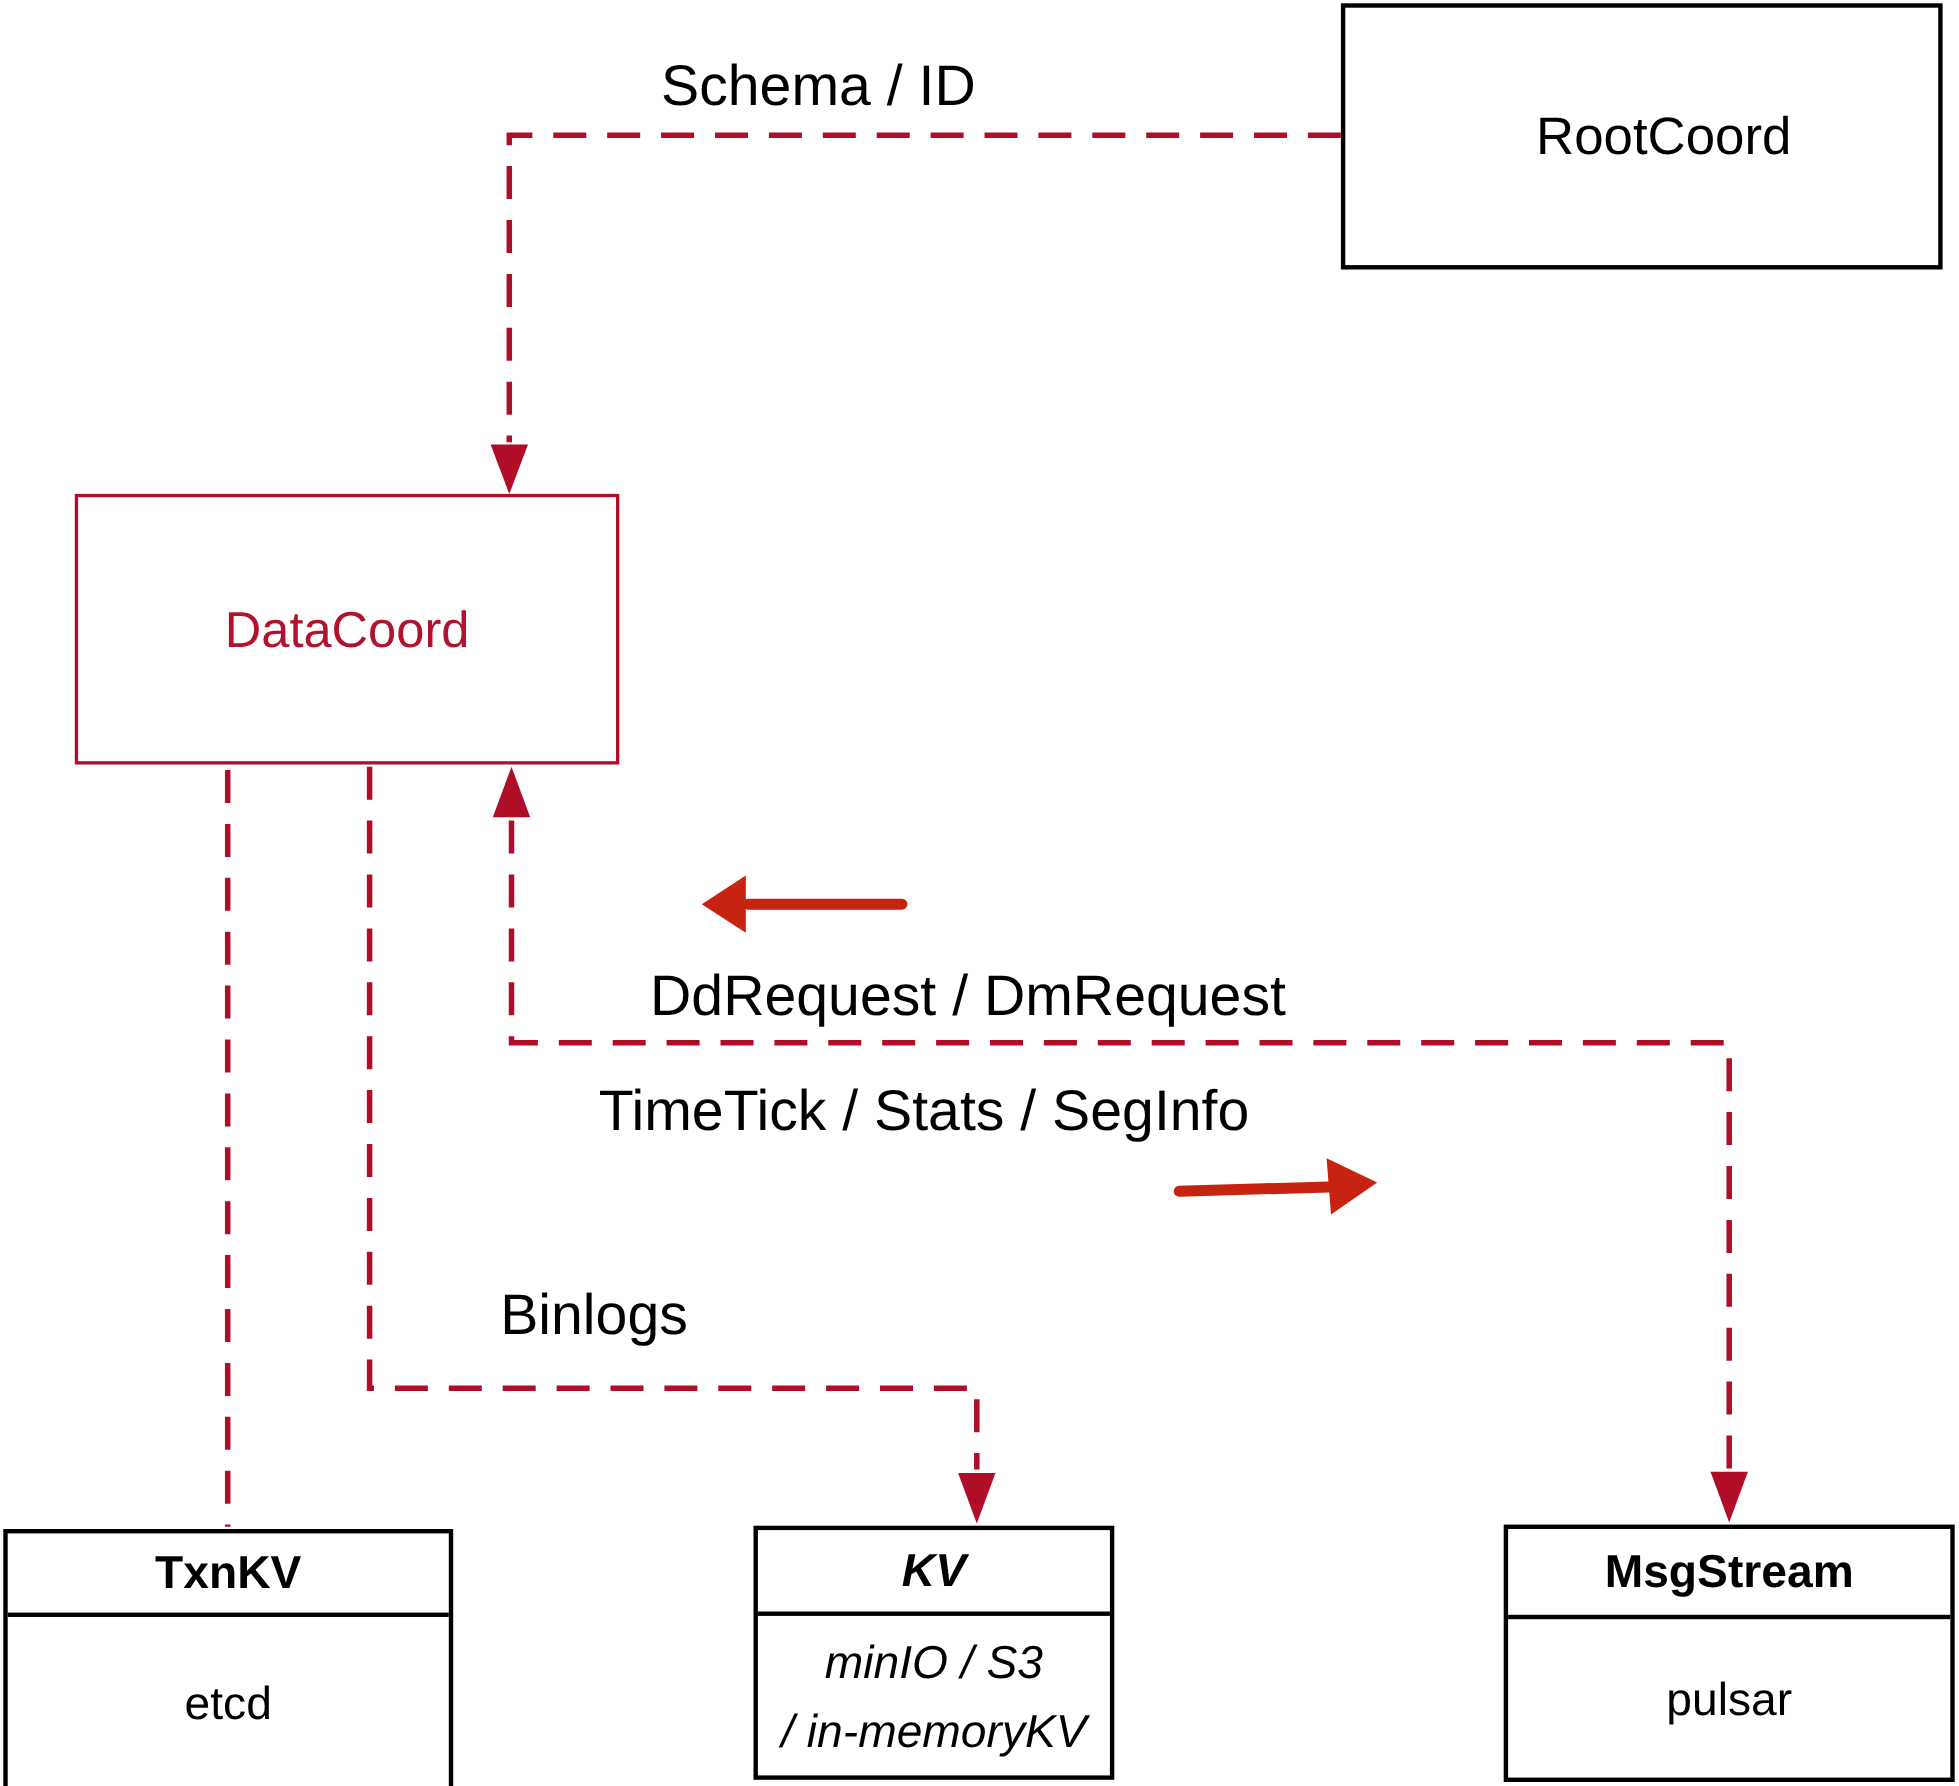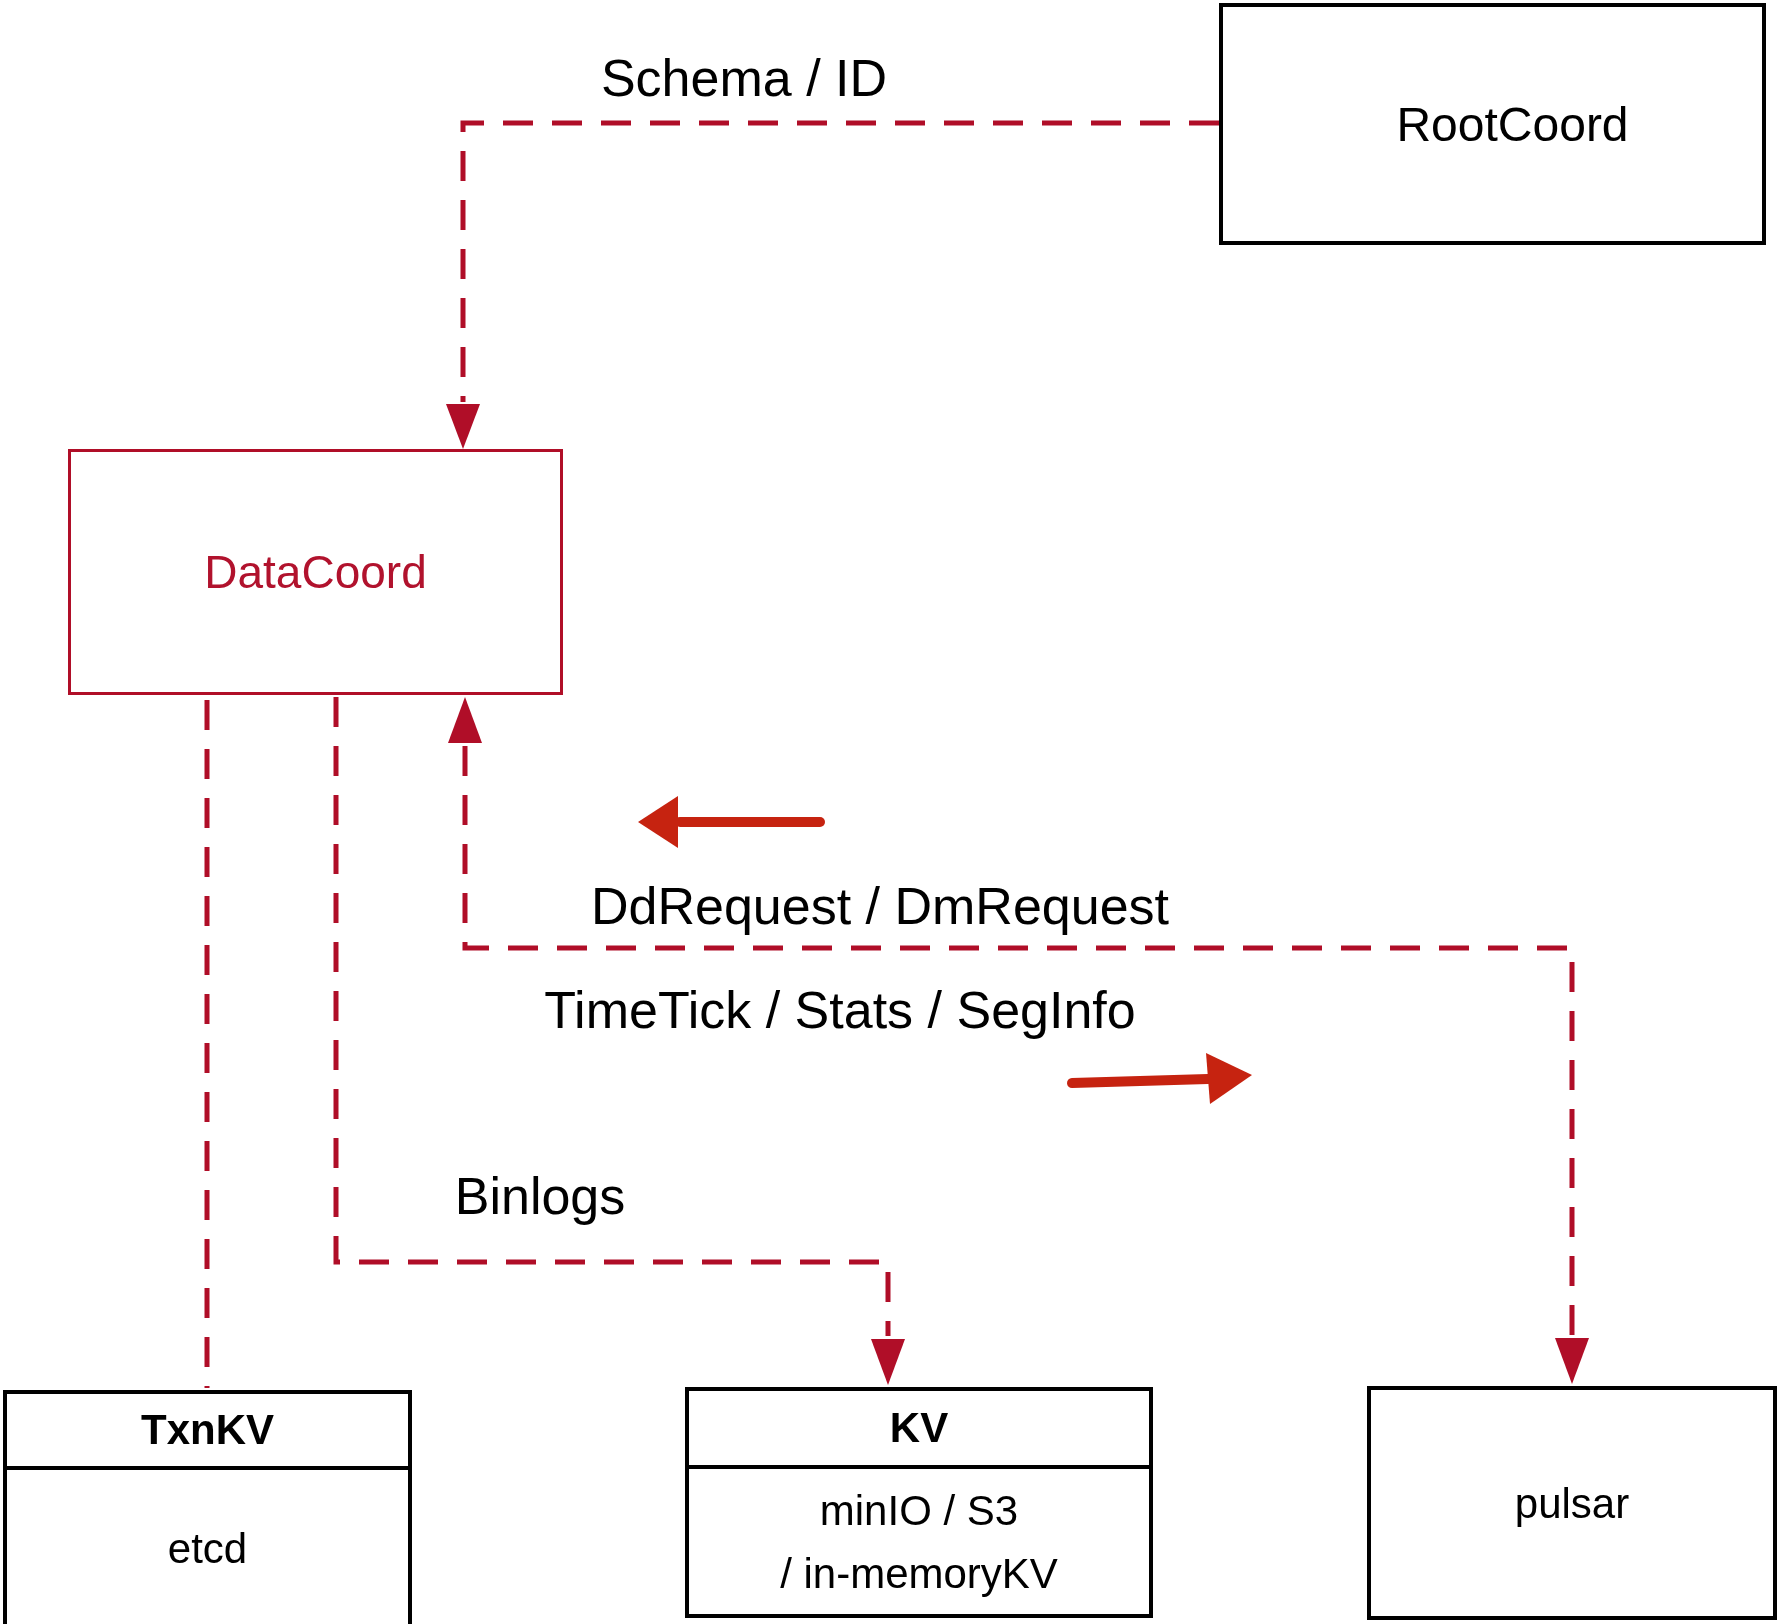--- a/index.html
+++ b/index.html
@@ -36,21 +36,21 @@
     border:3px solid var(--connector-red);
     color:var(--datacoord-red);font-size:46px;
   }
   .box-table{
     position:absolute;background:#fff;box-sizing:border-box;
     border:4px solid var(--border-black);
     display:flex;flex-direction:column;
     color:var(--label-black);
   }
   .box-txnkv{left:3px;top:1390px;width:409px;height:240px;}
-  .box-kv{left:685px;top:1387px;width:468px;height:231px;}
+  .box-kv{left:685px;top:1387px;width:328px;height:231px;font-style:italic;}
   .box-msgstream{left:1367px;top:1386px;width:410px;height:234px;}
   .tbl-header{
     box-sizing:border-box;border-bottom:4px solid var(--border-black);
     display:flex;align-items:center;justify-content:center;
     font-weight:bold;font-size:42px;flex:0 0 auto;
   }
   .box-txnkv .tbl-header{height:76px;}
   .box-kv .tbl-header{height:78px;}
   .box-msgstream .tbl-header{height:82px;}
   .tbl-body{
@@ -120,20 +120,21 @@
 
   <div class="box-table box-kv">
     <div class="tbl-header">KV</div>
     <div class="tbl-body">
       <div>minIO / S3</div>
       <div>/ in-memoryKV</div>
     </div>
   </div>
 
   <div class="box-table box-msgstream">
+    <div class="tbl-header">MsgStream</div>
     <div class="tbl-body">pulsar</div>
   </div>
 
   <div class="edge-label lbl-schema">Schema / ID</div>
   <div class="edge-label lbl-dd">DdRequest / DmRequest</div>
   <div class="edge-label lbl-timetick">TimeTick / Stats / SegInfo</div>
   <div class="edge-label lbl-binlogs">Binlogs</div>
 
 </div>
 

